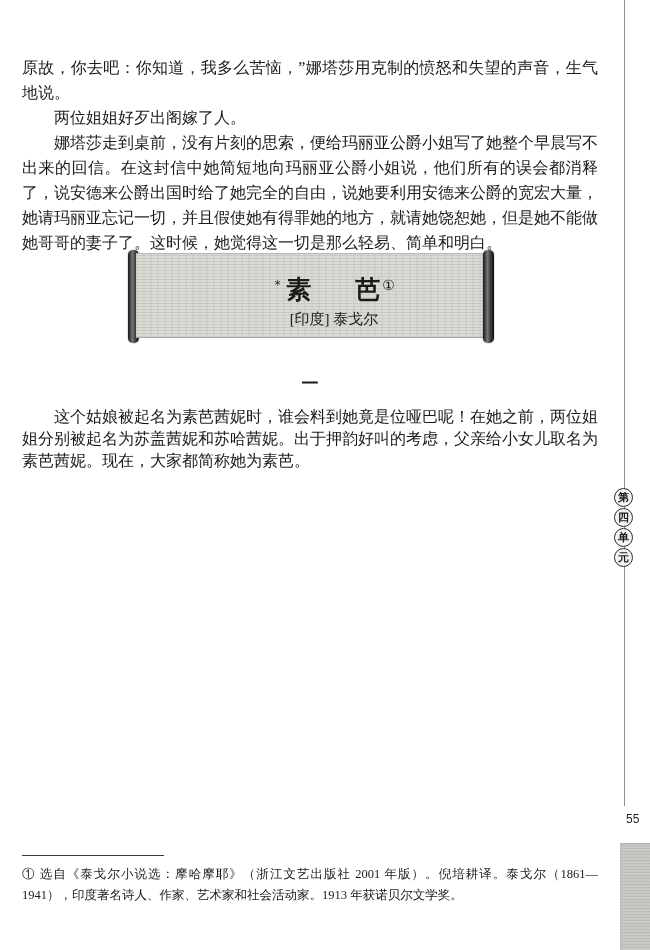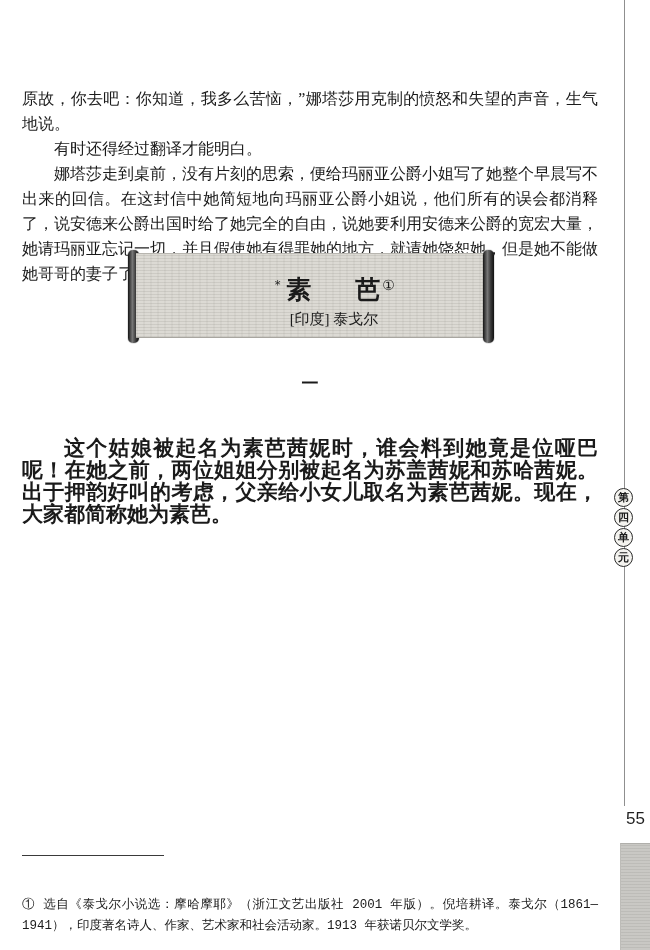--- a/index.html
+++ b/index.html
@@ -6,21 +6,21 @@
   .page {
     position:relative;
     width:650px; height:950px;
     background:#ffffff;
     overflow:hidden;
     font-family:"Liberation Serif","DejaVu Serif",serif;
     color:#1a1a1a;
   }
 
   
-  .text-block { position:absolute; left:22px; width:576px;margin-top:31px; }
+  .text-block { position:absolute; left:22px; width:576px; }
   .text-block p {
     margin:0;
     text-align:justify;
     font-size:16px;
     line-height:25px;
   }
   .top-text { top:55px; }
   .indent { text-indent:2em; }
 
   
@@ -55,68 +55,68 @@
   .banner-author { margin-top:5px; font-size:15px; font-weight:normal; line-height:20px; }
 
   
   .section-marker {
     position:absolute; top:374px; left:22px; width:576px;
     text-align:center; font-size:17px; font-weight:bold; line-height:20px;
   }
 
   
   .story-text { top:406px; }
-  .story-text p { font-size:21px; line-height:22px;font-weight:bold; }
+  .story-text p { font-size:16px; line-height:22px; }
 
   
   .footnote-rule {
     position:absolute; top:855px; left:22px; width:142px; height:0;
     border-top:1px solid #3a3a3a;
   }
   .footnote { top:864px; }
-  .footnote p { font-size:12.5px; line-height:21px; text-align:justify;font-family:Liberation Mono, monospace; }
+  .footnote p { font-size:12.5px; line-height:21px; text-align:justify; }
 
   
   .margin-rule {
     position:absolute; left:624px; top:0; width:1px; height:806px;
     background:#8f8f8f;
   }
   .unit-badges {
     position:absolute; left:614px; top:488px; width:21px;
     display:flex; flex-direction:column; gap:1px;
   }
   .unit-badge {
     width:17px; height:17px;
     border:1.5px solid #2b2b2b; border-radius:50%;
     background:#f4f3ef;
     font-size:11px; font-weight:bold; line-height:17px; text-align:center;
     font-family:"Liberation Serif","DejaVu Serif",serif;
   }
   .page-number {
     position:absolute; left:626px; top:808px;
     font-family:"Liberation Sans","DejaVu Sans",sans-serif;
-    font-size:17px; color:#1f1f1f; line-height:22px;
+    font-size:12px; color:#1f1f1f; line-height:22px;
   }
   .edge-tab {
     position:absolute; left:620px; top:843px; width:30px; height:107px;
     background:
       repeating-linear-gradient(0deg, rgba(100,100,95,0.12) 0 1px, rgba(0,0,0,0) 1px 3px),
       #c9c8c4;
     border-top:1px solid #b0afab;
     border-left:1px solid #bdbcb8;
   }
 </style>
 </head>
 <body>
 
 <div class="page">
 
   <div class="text-block top-text">
     <p>原故，你去吧：你知道，我多么苦恼，”娜塔莎用克制的愤怒和失望的声音，生气地说。</p>
-    <p class="indent">有时还得经过翻译才能明白。</p>
+    <p class="indent">两位姐姐好歹出阁嫁了人。</p>
     <p class="indent">娜塔莎走到桌前，没有片刻的思索，便给玛丽亚公爵小姐写了她整个早晨写不出来的回信。在这封信中她简短地向玛丽亚公爵小姐说，他们所有的误会都消释了，说安德来公爵出国时给了她完全的自由，说她要利用安德来公爵的宽宏大量，她请玛丽亚忘记一切，并且假使她有得罪她的地方，就请她饶恕她，但是她不能做她哥哥的妻子了。这时候，她觉得这一切是那么轻易、简单和明白。</p>
   </div>
 
   <div class="scroll-banner">
     <div class="scroll-rod rod-left"></div>
     <div class="scroll-body">
       <div class="banner-title">
         <span class="asterisk">＊</span><span>素</span><span class="title-gap"></span><span>芭</span><span class="note-sup">①</span>
       </div>
       <div class="banner-author">[印度] 泰戈尔</div>

